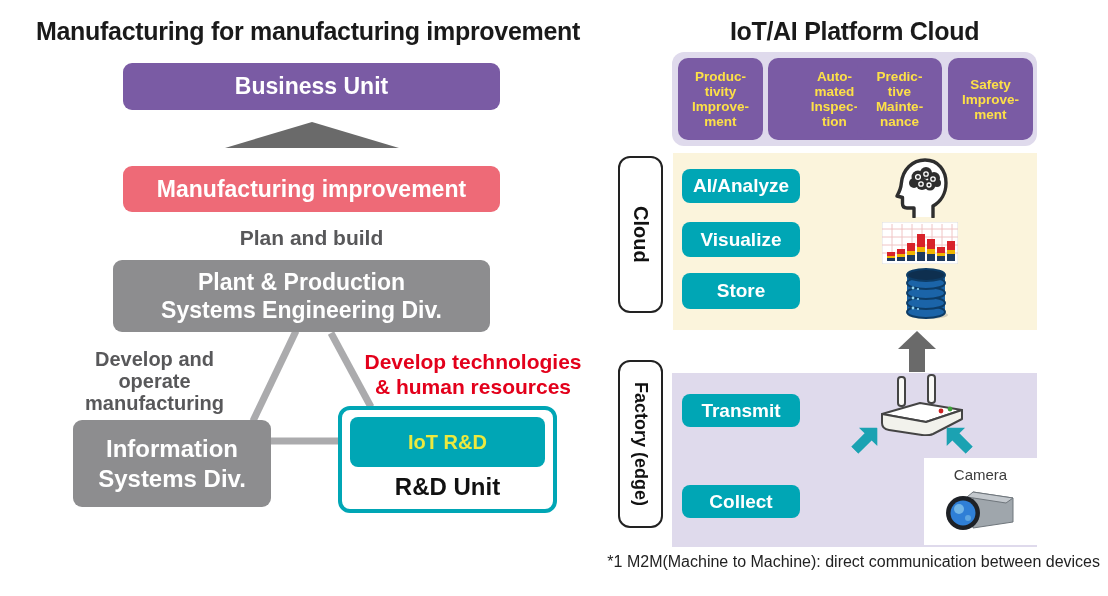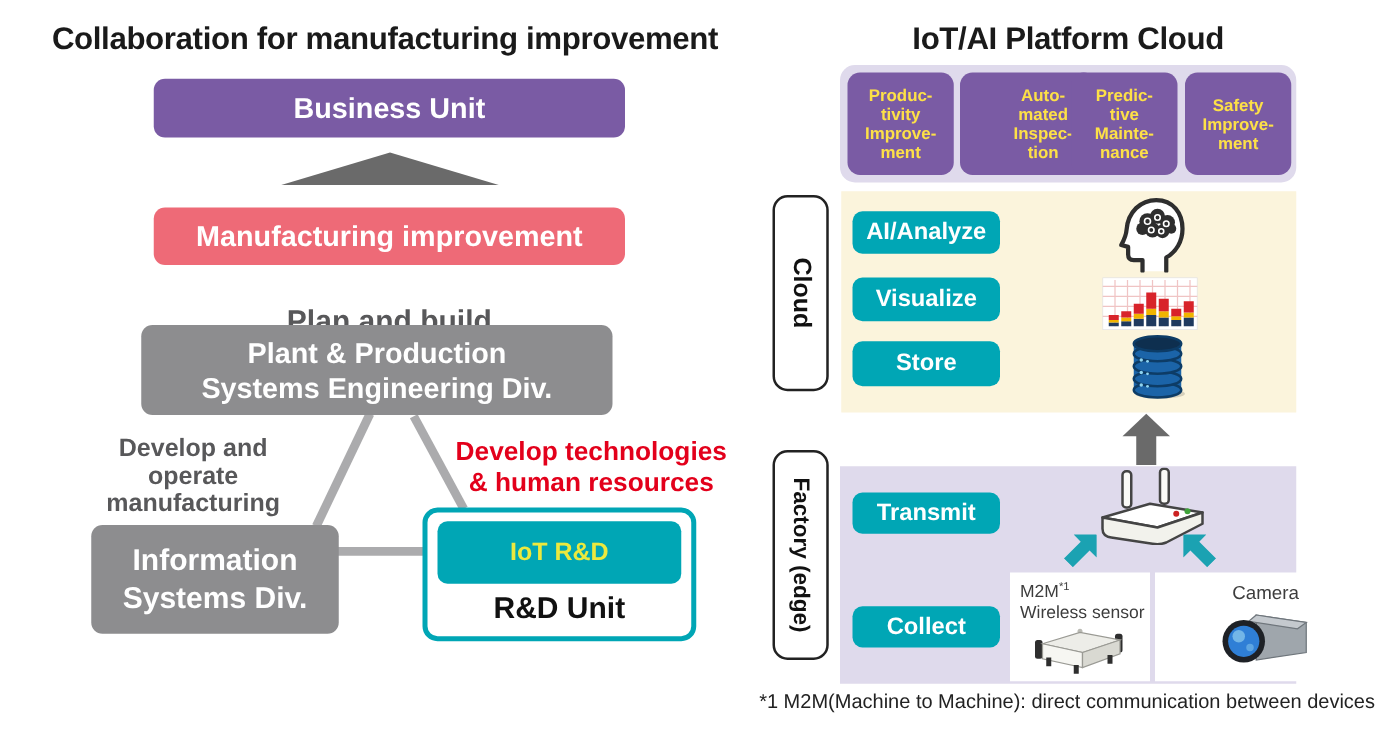--- a/index.html
+++ b/index.html
@@ -36,35 +36,35 @@
   .white-card{background:#fff;}
   .devlabel{font-size:14px;color:#3c3c3c;line-height:1.15;font-weight:normal;}
   .footnote{font-size:16px;color:#222;}
   svg{display:block;}
 </style>
 </head>
 <body>
 
 <div class="canvas" style="--purple: #7A5BA4; --lavender: #DFDAEC; --coral: #EE6A77; --red_text: #E3001B; --gray_box: #8D8D8F; --gray_text: #58585A; --line_gray: #ABABAD; --arrow_gray: #6A6A6A; --teal: #00A6B5; --yellow: #EBE93E; --cream: #FBF4DC; --ink: #1A1A1A;">
 
-  <div class="abs title center" style="left:8px;top:16px;width:600px;height:30px;">Collaboration for manufacturing improvement</div>
+  <div class="abs title center" style="left:8px;top:16px;width:600px;height:30px;">Manufacturing for manufacturing improvement</div>
 
   <svg class="abs" style="left:0;top:0;" width="610" height="596">
     <line x1="296" y1="331" x2="253" y2="421" stroke="#ABABAD" stroke-width="7"></line>
     <line x1="331" y1="333" x2="371" y2="407" stroke="#ABABAD" stroke-width="7"></line>
     <line x1="270" y1="441" x2="340" y2="441" stroke="#ABABAD" stroke-width="7"></line>
   </svg>
 
   <div class="abs node purple center" style="left:123px;top:63px;width:377px;height:47px;font-size:23px;">Business Unit</div>
 
   <div class="abs tri-up" style="left:225px;top:122px;"></div>
 
   <div class="abs node coral center" style="left:123px;top:166px;width:377px;height:46px;font-size:23px;">Manufacturing improvement</div>
 
-  <div class="abs leadtext center" style="left:123px;top:226px;width:377px;height:24px;font-size:24px;margin-top:20px;">Plan and build</div>
+  <div class="abs leadtext center" style="left:123px;top:226px;width:377px;height:24px;font-size:21px;">Plan and build</div>
 
   <div class="abs node gray center multiline" style="left:113px;top:260px;width:377px;height:72px;font-size:23px;line-height:28px;">Plant &amp; Production
 Systems Engineering Div.</div>
 
   <div class="abs leadtext center multiline" style="left:52px;top:347px;width:205px;height:68px;font-size:20px;line-height:22px;">Develop and
 operate
 manufacturing</div>
 
   <div class="abs redtext center multiline" style="left:352px;top:348px;width:242px;height:52px;font-size:21px;line-height:25px;">Develop technologies
 &amp; human resources</div>
@@ -217,41 +217,22 @@
       <svg width="26" height="32" viewBox="0 0 26 32">
         <polygon points="13,0 0,13 8,13 8,32 18,32 18,13 26,13" fill="#1BA2B2"></polygon>
       </svg>
     </div>
     <div class="abs" style="left:273px;top:50px;transform:rotate(-45deg);">
       <svg width="26" height="32" viewBox="0 0 26 32">
         <polygon points="13,0 0,13 8,13 8,32 18,32 18,13 26,13" fill="#1BA2B2"></polygon>
       </svg>
     </div>
 
-    <div class="abs white-card" style="left:136px;top:85px;width:112px;height:87px;">
-      <div class="devlabel" style="padding:6px 0 0 8px;">
-        <span>M2M</span><sup style="font-size:9px;">*1</sup><br>
-        <span>Wireless sensor</span>
-      </div>
-      <div style="display:flex;justify-content:center;margin-top:2px;">
-        <svg width="76" height="42" viewBox="0 0 76 42">
-          <rect x="2" y="13" width="6" height="15" rx="2" fill="#2E2E2E"></rect>
-          <rect x="66" y="8" width="6" height="15" rx="2" fill="#2E2E2E"></rect>
-          <circle cx="38" cy="6" r="2" fill="#BBBBB4"></circle>
-          <path d="M8,16 L38,7 L70,13 L40,23 Z" fill="#EDEDE8" stroke="#9A9A94"></path>
-          <path d="M8,16 L40,23 L40,35 L8,28 Z" fill="#F6F6F2" stroke="#9A9A94"></path>
-          <path d="M40,23 L70,13 L70,24 L40,35 Z" fill="#D9D9D2" stroke="#9A9A94"></path>
-          <rect x="11" y="27" width="4" height="7" fill="#2E2E2E"></rect>
-          <rect x="33" y="33" width="4" height="7" fill="#2E2E2E"></rect>
-          <rect x="60" y="25" width="4" height="7" fill="#2E2E2E"></rect>
-        </svg>
-      </div>
-    </div>
-
-    <div class="abs white-card" style="left:252px;top:85px;width:113px;height:87px;padding-left:32px;">
+
+    <div class="abs white-card" style="left:252px;top:85px;width:113px;height:87px;">
       <div class="devlabel center" style="padding-top:8px;font-size:15px;">Camera</div>
       <div style="display:flex;justify-content:center;margin-top:3px;">
         <svg width="84" height="50" viewBox="0 0 84 50">
           <path d="M34,6 L74,12 L74,36 L34,42 Z" fill="#9FA6AC" stroke="#6F767C"></path>
           <path d="M34,6 L74,12 L67,17 L28,11 Z" fill="#C4C9CE" stroke="#6F767C"></path>
           <circle cx="24" cy="27" r="17" fill="#1E2126"></circle>
           <circle cx="24" cy="27" r="12.5" fill="#2F7FD6"></circle>
           <circle cx="20" cy="23" r="5" fill="#7FC0EA" opacity="0.85"></circle>
           <circle cx="29" cy="32" r="3" fill="#7FC0EA" opacity="0.6"></circle>
         </svg>

